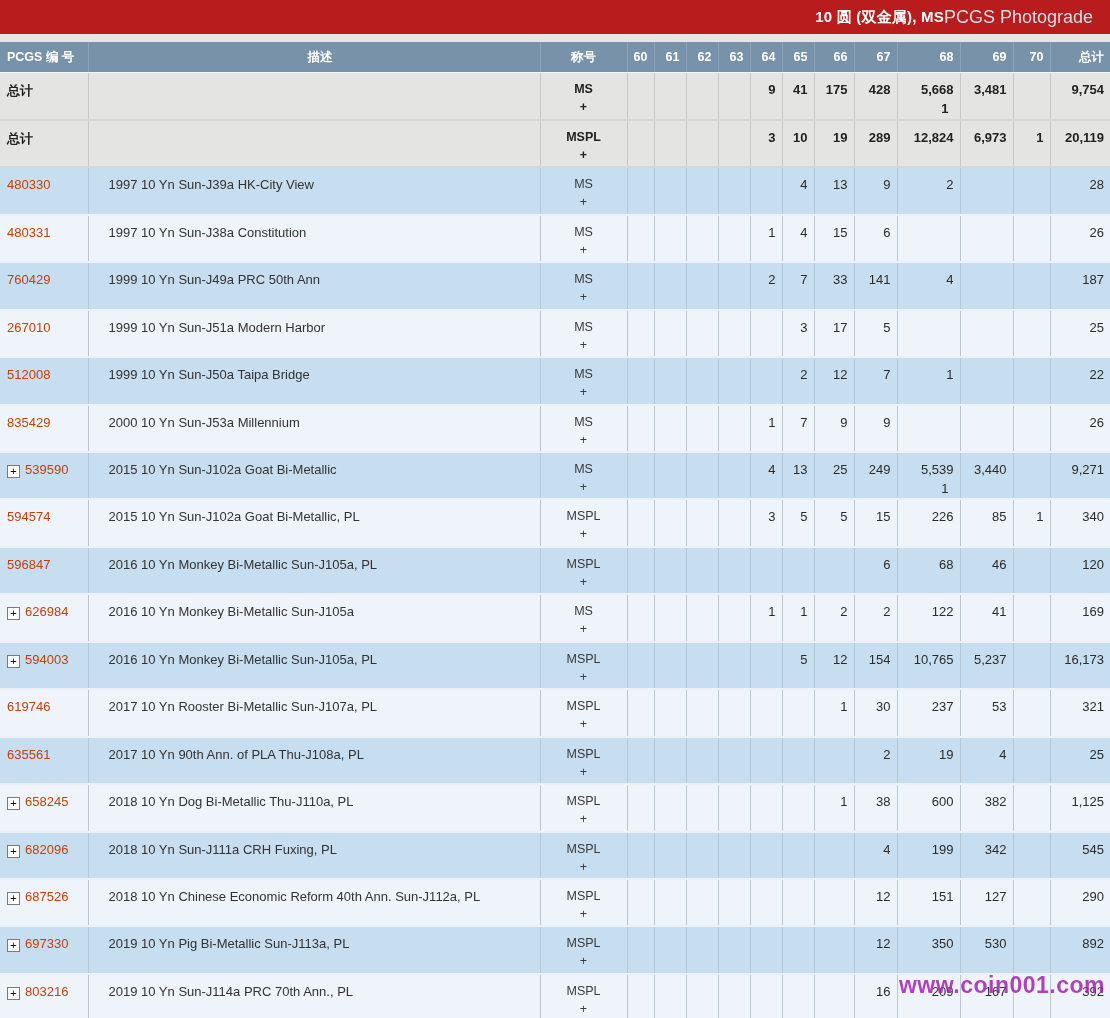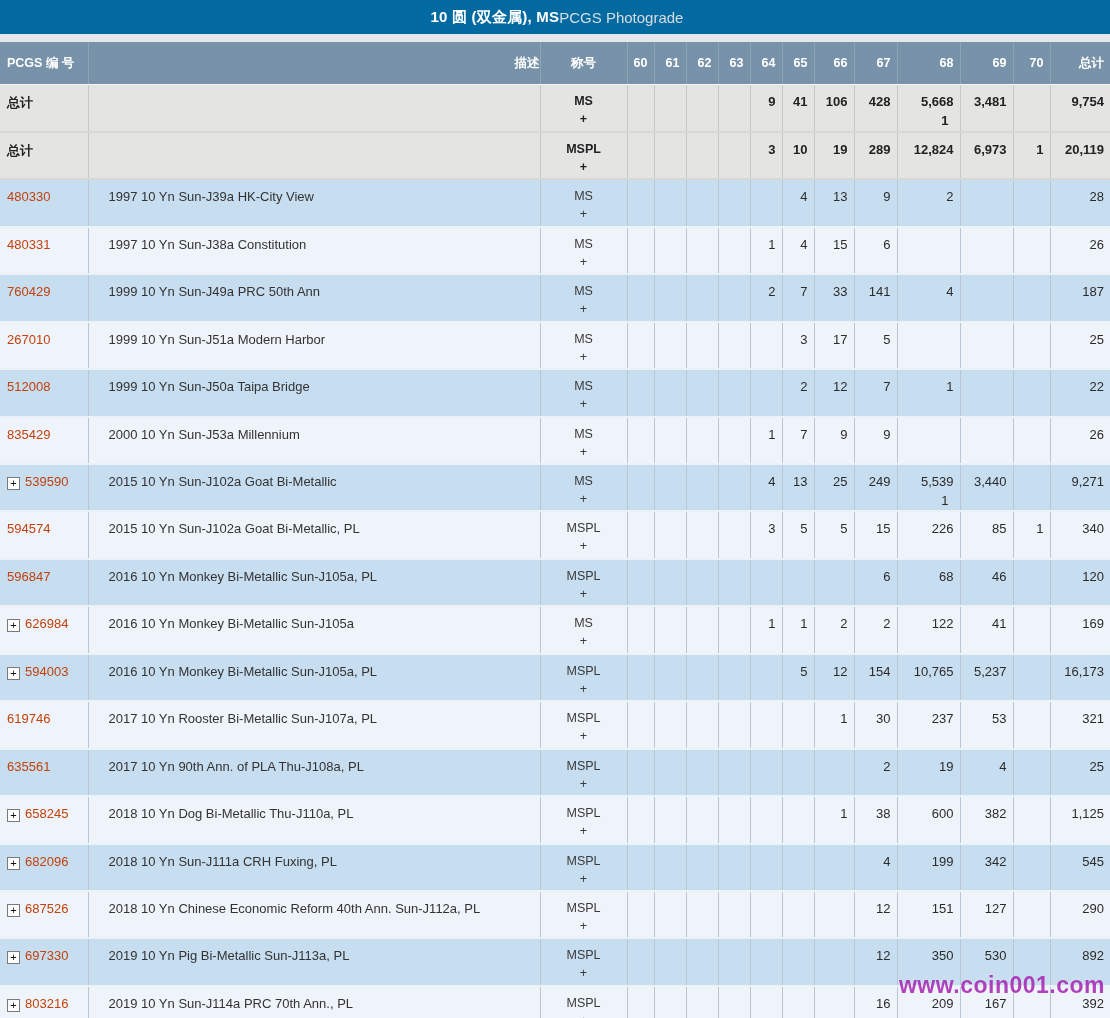--- a/index.html
+++ b/index.html
@@ -3,35 +3,35 @@
 <meta charset="utf-8">
 <style>
   html,body{margin:0;padding:0}
   body{
     width:1110px;height:1018px;overflow:hidden;position:relative;
     background:#fff;font-family:"Liberation Sans",sans-serif;
     -webkit-font-smoothing:antialiased;
   }
   
   .titlebar{
-    height:34px;background:#0369a1;display:flex;align-items:center;
-    justify-content:center;padding:0 17px 0 21px;box-sizing:border-box;
+    height:34px;background:#b91c1c;display:flex;align-items:center;
+    justify-content:flex-end;padding:0 17px 0 21px;box-sizing:border-box;
   }
   .titlebar .title{color:#ffffff;font-weight:bold;font-size:15px;letter-spacing:.2px}
-  .titlebar .photograde{color:#d6dde4;font-size:15px;cursor:pointer}
+  .titlebar .photograde{color:#d6dde4;font-size:18px;cursor:pointer}
   .gapband{height:8px;background:#e3e7ea}
   
   table{border-collapse:collapse;table-layout:fixed;width:1110px}
   th{
     background:#7893a9;color:#fff;font-size:12.5px;font-weight:bold;
-    height:42px;padding:0;vertical-align:middle;white-space:nowrap;
+    height:30px;padding:0;vertical-align:middle;white-space:nowrap;
     border-left:1px solid rgba(255,255,255,.16);border-bottom:1px solid #f2f5f7;
   }
   th.th-pcgs{text-align:left;padding-left:7px;border-left:none}
-  th.th-desc{text-align:right;padding-left:12px}
+  th.th-desc{text-align:center;padding-left:12px}
   th.th-desig{text-align:center}
   th.th-num{text-align:right;padding-right:6px}
   tr.datarow{height:47.45px}
   td{
     vertical-align:top;padding:9px 0 0 0;font-size:13px;color:#333;
     border-right:1px solid #b9c6d3;border-bottom:2px solid #ecf1f5;
     overflow:hidden;white-space:nowrap;
   }
   td:last-child{border-right:none}
   tr.blue  td{background:#c7ddf0}
@@ -117,21 +117,21 @@
         <td class="c-num"></td>
         <td class="c-num"></td>
         <td class="c-num"></td>
         <td class="c-num">
           <div>9</div>
         </td>
         <td class="c-num">
           <div>41</div>
         </td>
         <td class="c-num">
-          <div>106</div>
+          <div>175</div>
         </td>
         <td class="c-num">
           <div>428</div>
         </td>
         <td class="c-num">
           <div>5,668</div>
           <div class="vp">1</div>
         </td>
         <td class="c-num">
           <div>3,481</div>

